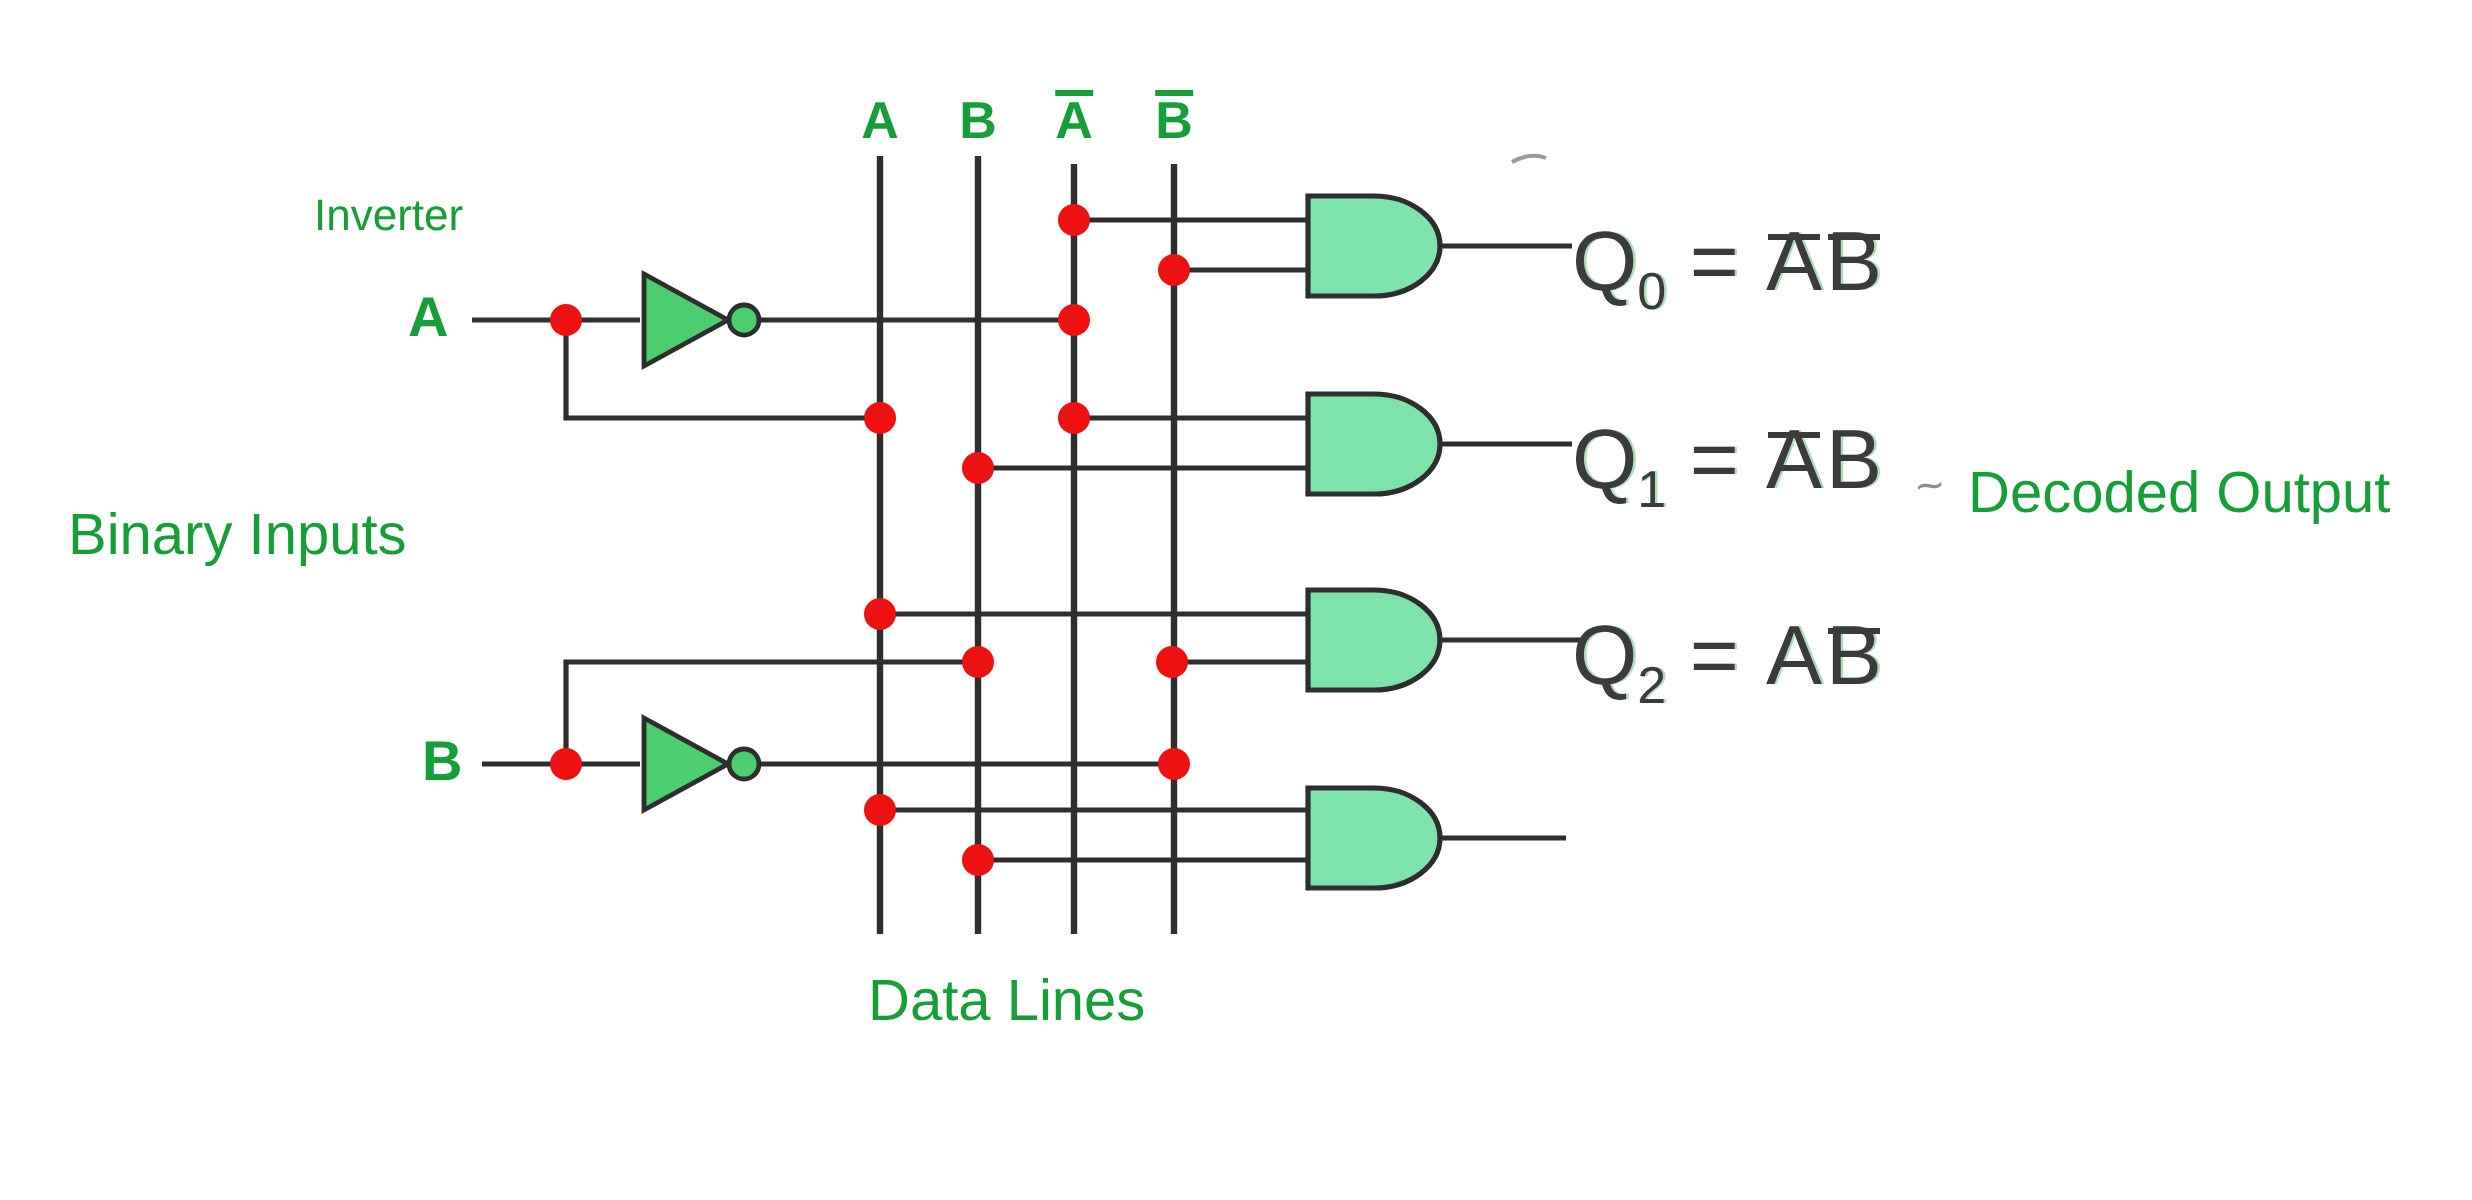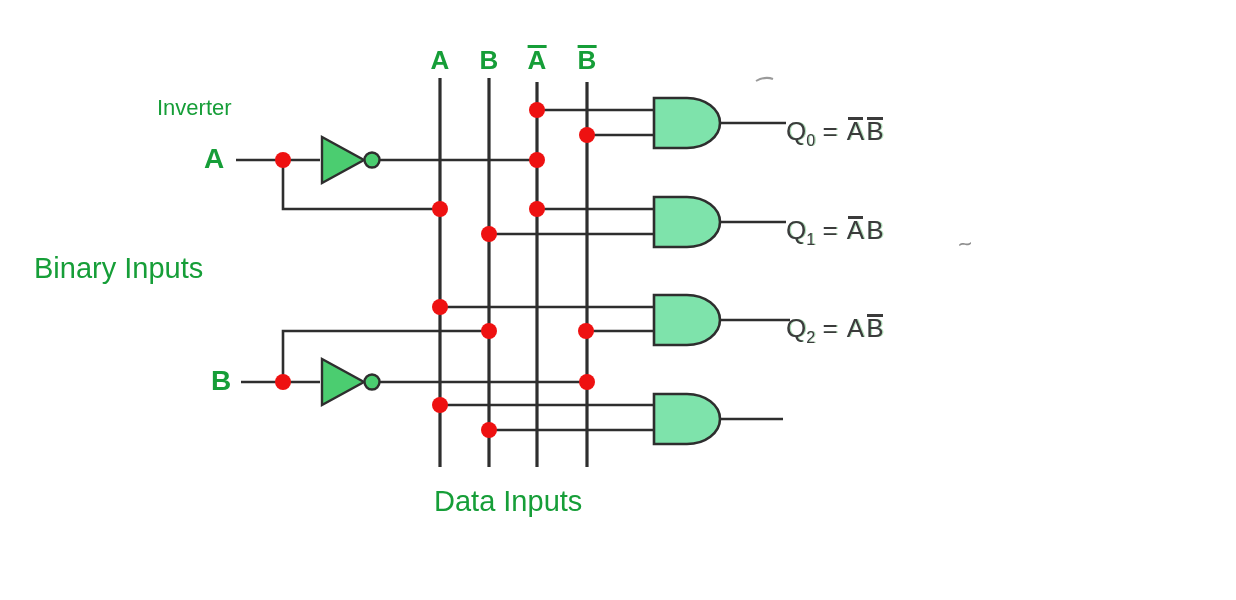--- a/index.html
+++ b/index.html
@@ -23,21 +23,21 @@
   .lbl-datalines{left:434px;top:485px;font-size:29px;}
   .lbl-decoded{left:984px;top:231px;font-size:29px;}
   .lbl-input-a{left:204px;top:143px;font-size:28px;font-weight:600;}
   .lbl-input-b{left:211px;top:365px;font-size:28px;font-weight:600;}
 
   .dl-label{
     position:absolute;top:45px;transform:translateX(-50%);
     color:var(--accent-green,#169e38);font-size:26px;font-weight:600;line-height:30px;
   }
   .out-label{
-    position:absolute;color:var(--expression-text,#3b3b3b);font-size:26px;line-height:38px;
+    position:absolute;color:var(--expression-text,#3b3b3b);font-size:42px;line-height:38px;
     white-space:nowrap;text-shadow:1.2px 0 0 rgba(22,158,56,.35);
   }
   .out-label sub{font-size:.62em;}
   .term{position:relative;display:inline-block;}
   .out-label .term{margin-left:2px;}
   .term.bar::after{
     content:"";position:absolute;left:1px;right:1px;top:5px;height:3px;background:currentColor;
   }
   .dl-label .term.bar::after{top:0;left:0;right:0;}
   .artifact-tilde{
@@ -101,21 +101,22 @@
     <circle class="dot" cx="283" cy="382" r="8"></circle>
     <circle class="dot" cx="587" cy="382" r="8"></circle>
     <circle class="dot" cx="440" cy="405" r="8"></circle>
     <circle class="dot" cx="489" cy="430" r="8"></circle>
 
     <path class="artifact" d="M756 81 q9 -5 17 -2"></path>
   </svg>
 
   <div class="lbl lbl-inverter">Inverter</div>
   <div class="lbl lbl-binary">Binary Inputs</div>
-  <div class="lbl lbl-datalines">Data Inputs</div>
+  <div class="lbl lbl-datalines">Data Lines</div>
+  <div class="lbl lbl-decoded">Decoded Output</div>
 
   <div class="lbl lbl-input-a">A</div>
   <div class="lbl lbl-input-b">B</div>
 
   <div id="dataline-labels">
       <div class="dl-label" style="left: 440px;"><span class="term">A</span></div>
       <div class="dl-label" style="left: 489px;"><span class="term">B</span></div>
       <div class="dl-label" style="left: 537px;"><span class="term bar">A</span></div>
       <div class="dl-label" style="left: 587px;"><span class="term bar">B</span></div>
     </div>

